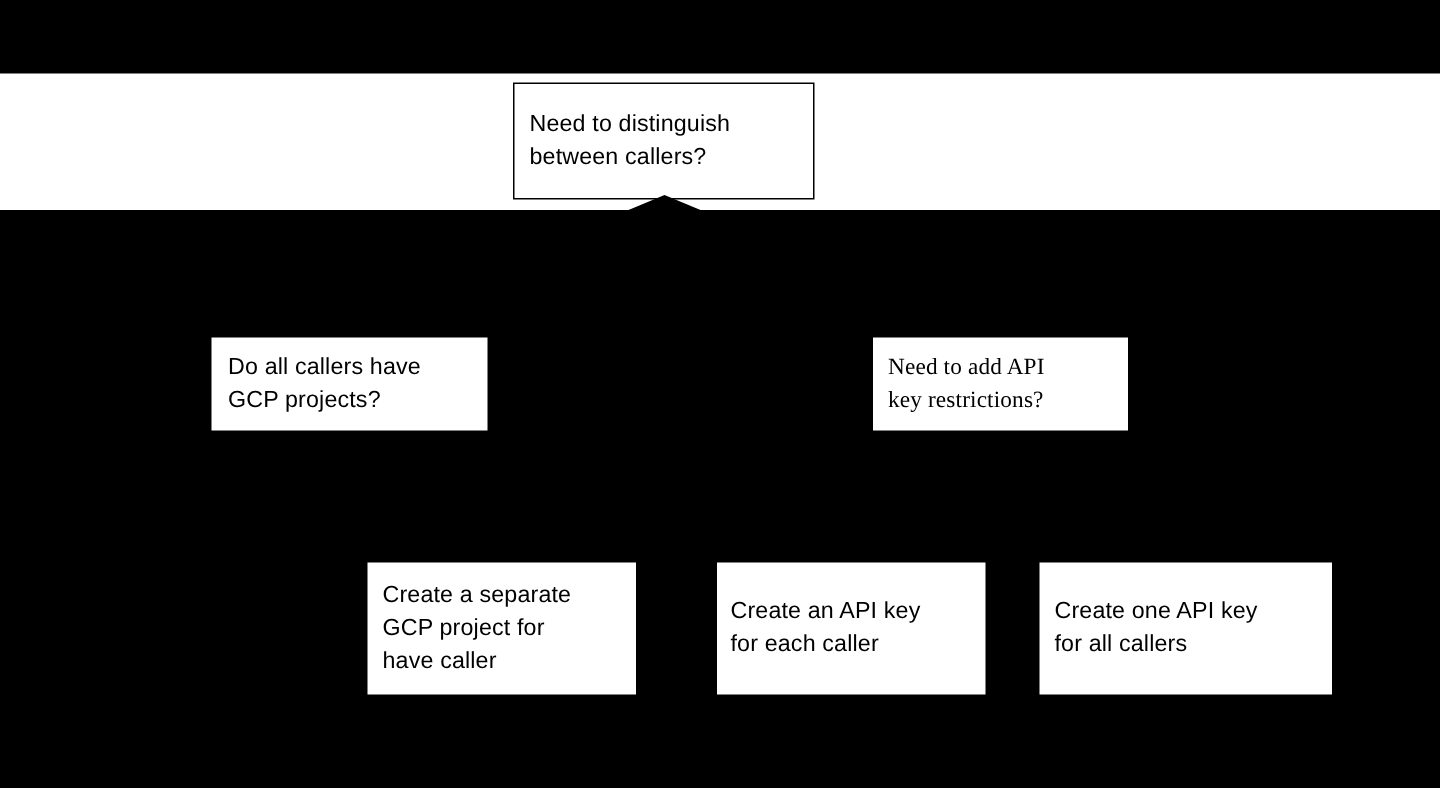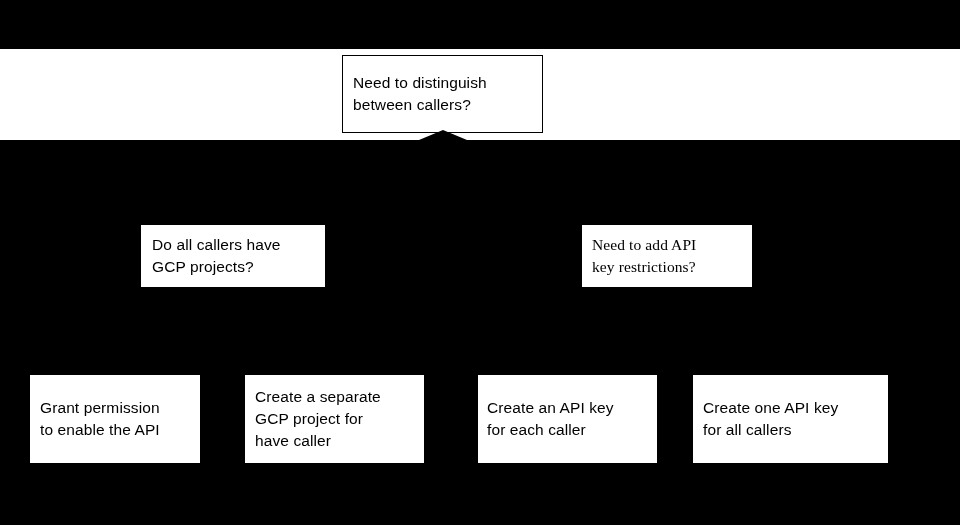--- a/index.html
+++ b/index.html
@@ -94,24 +94,20 @@
   <div class="node node-plain" id="node-gcp-projects-question" style="left:141px; top:225px; width:184px; height:62px; padding:0 0 0 11px;">
     <span class="node-text">Do all callers have
 GCP projects?</span>
   </div>
 
   <div class="node node-plain" id="node-api-key-restrictions-question" style="left:582px; top:225px; width:170px; height:62px; padding:0 0 0 10px;font-family:Liberation Serif, serif;">
     <span class="node-text">Need to add API
 key restrictions?</span>
   </div>
 
-  <div class="node node-plain" id="node-grant-permission-action" style="left:30px; top:375px; width:170px; height:88px; padding:0 0 0 10px;">
-    <span class="node-text">Grant permission
-to enable the API</span>
-  </div>
 
   <div class="node node-plain" id="node-separate-project-action" style="left:245px; top:375px; width:179px; height:88px; padding:0 0 0 10px;">
     <span class="node-text">Create a separate
 GCP project for
 have caller</span>
   </div>
 
   <div class="node node-plain" id="node-api-key-each-caller-action" style="left:478px; top:375px; width:179px; height:88px; padding:0 0 0 9px;">
     <span class="node-text">Create an API key
 for each caller</span>

